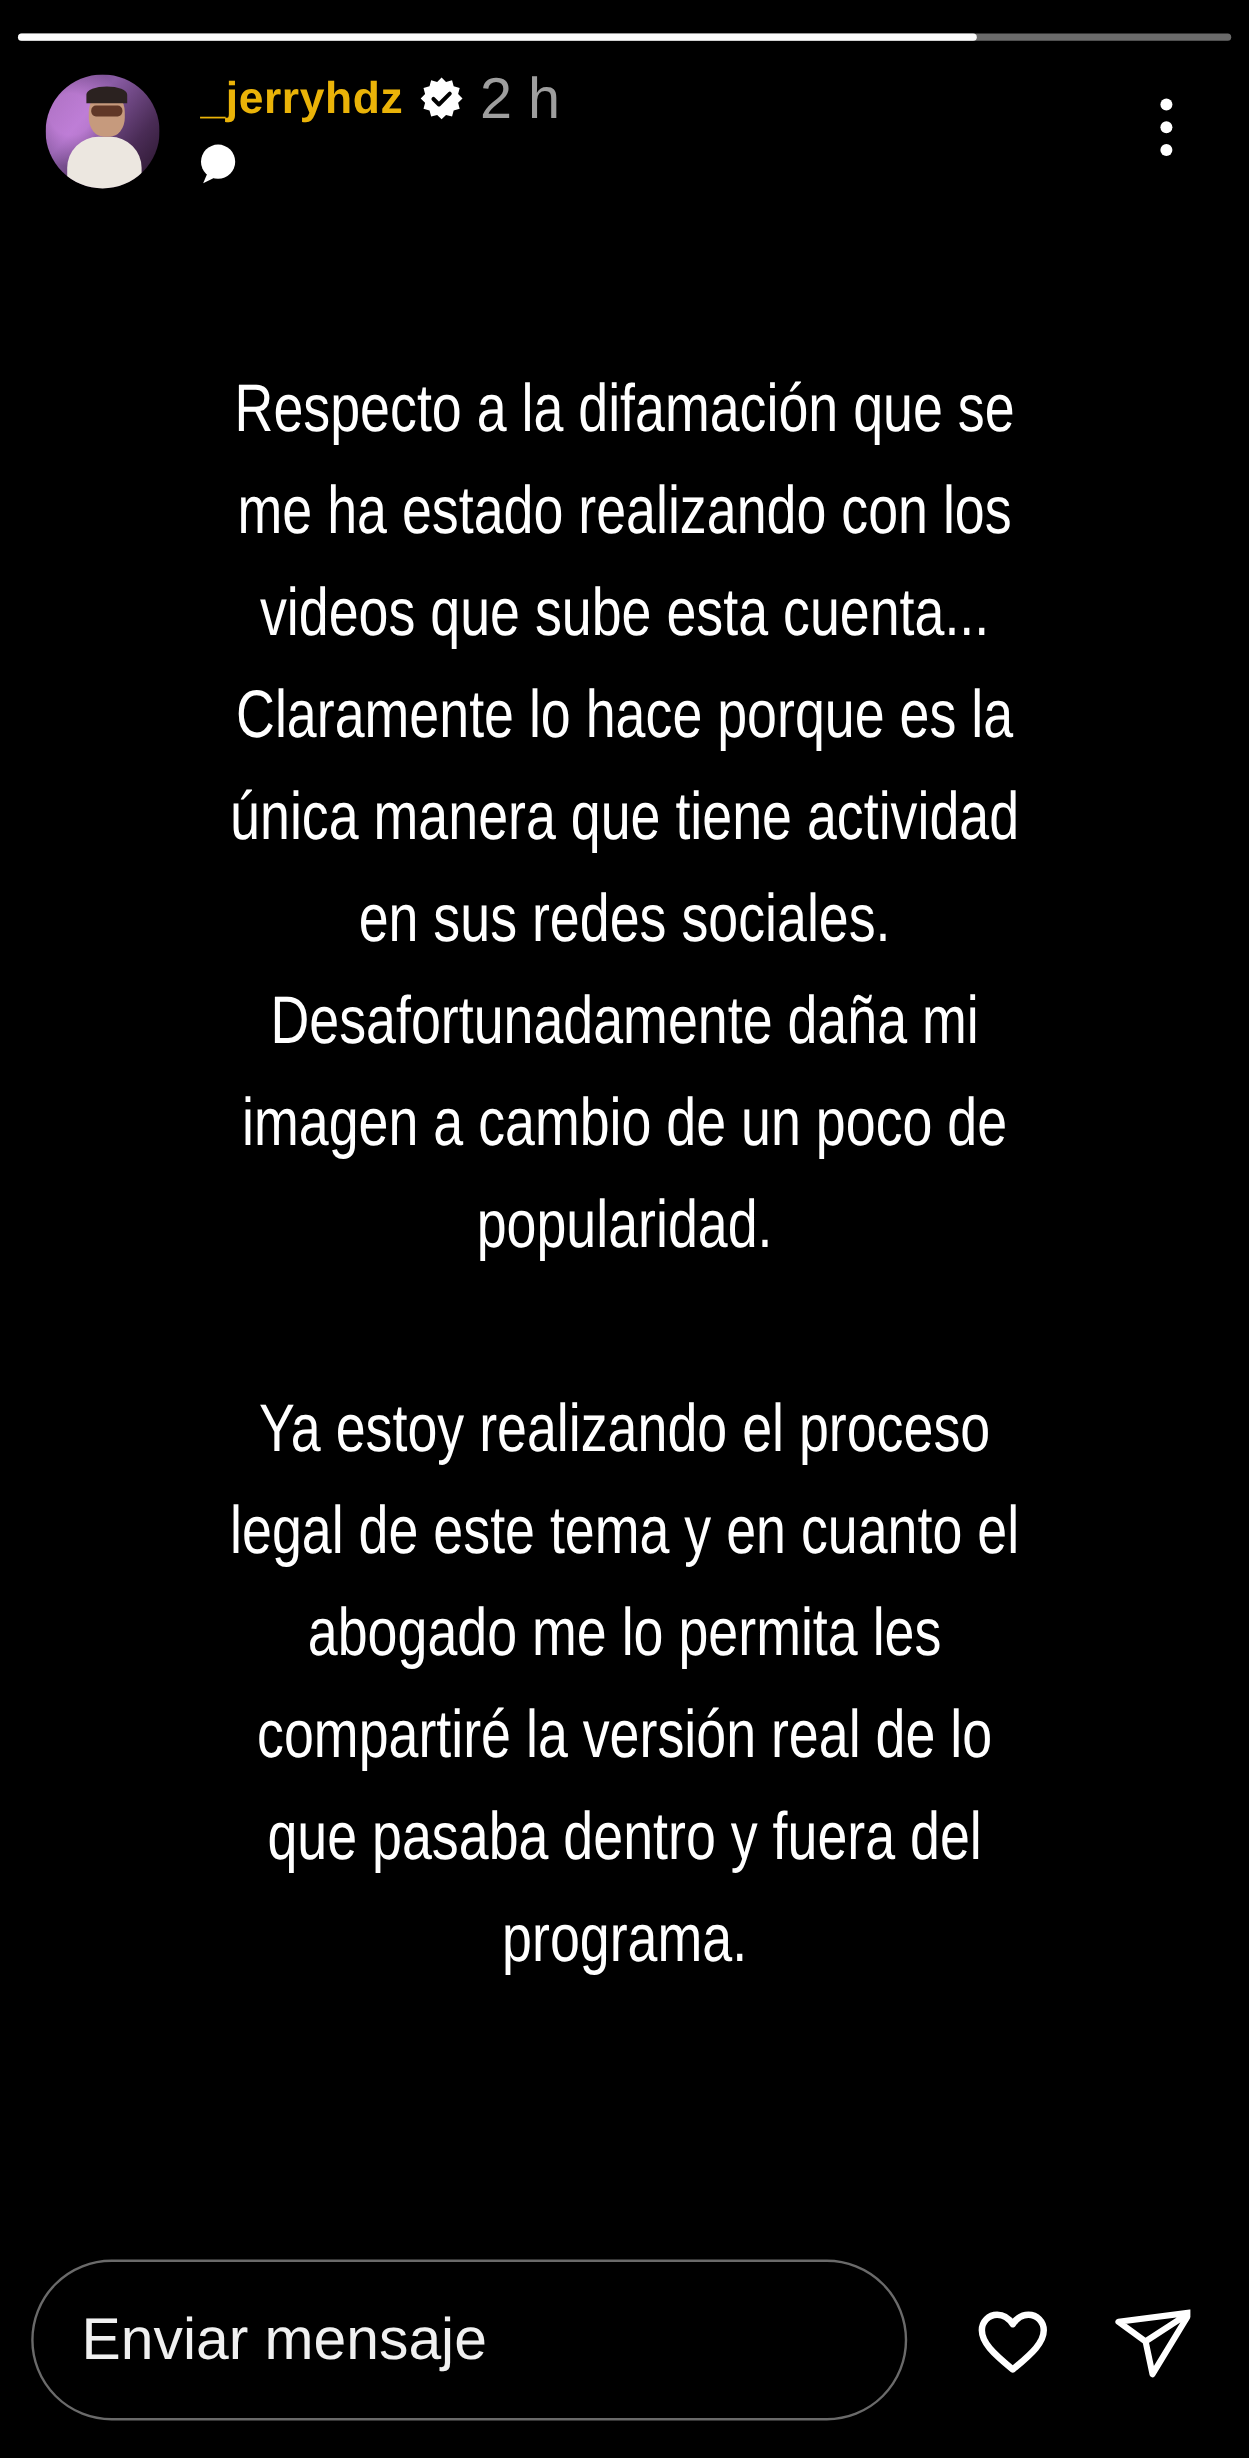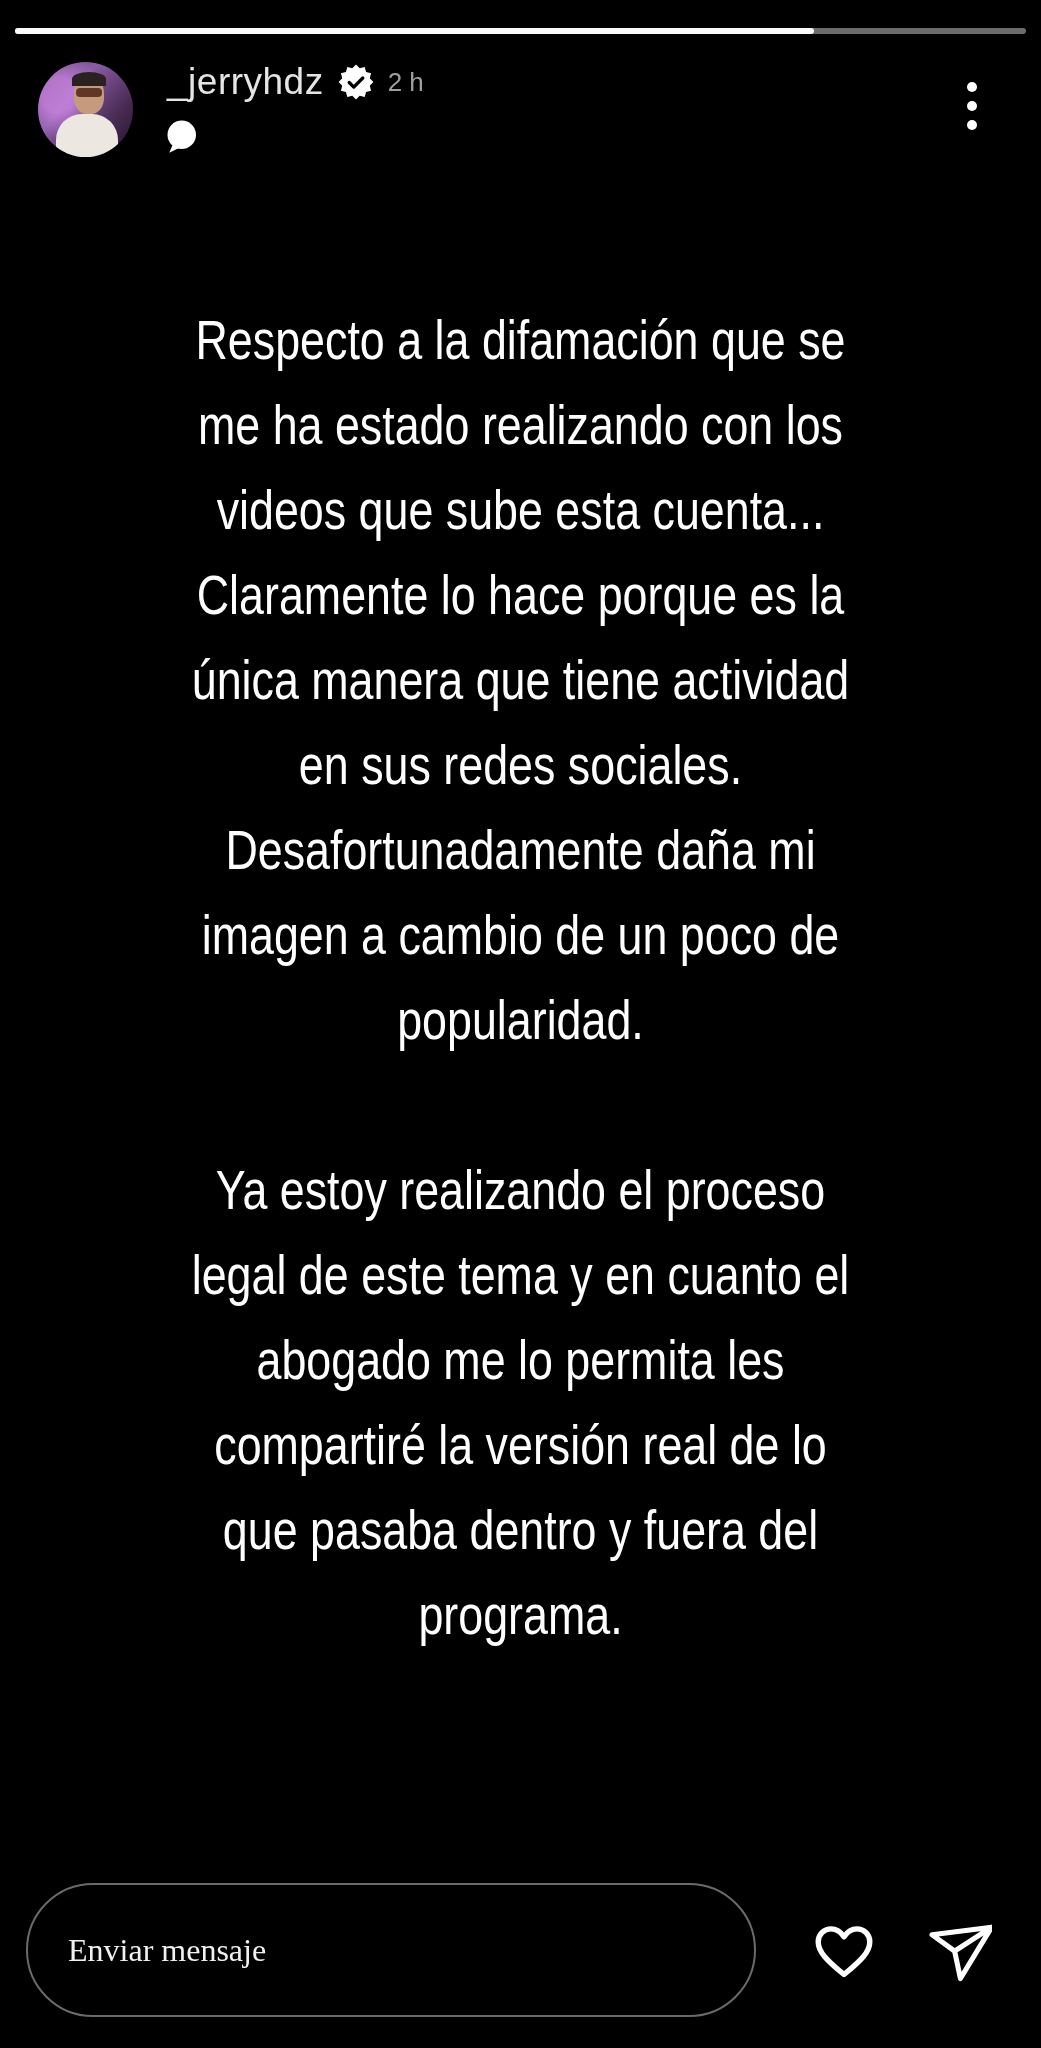--- a/index.html
+++ b/index.html
@@ -40,23 +40,23 @@
     background:#2b2220;border-radius:50% 50% 0 0;
   }
   .avatar .glasses{
     position:absolute;left:38px;top:26px;width:26px;height:9px;
     background:rgba(84,44,30,0.9);border-radius:4px;
   }
   .header-row{
     position:absolute;left:167px;top:60px;height:44px;
     display:flex;align-items:center;gap:13px;
   }
-  .username{color:#e5e5e5;font-size:37px;font-weight:normal;letter-spacing:0.5px;}
+  .username{color:#eab308;font-size:37px;font-weight:bold;letter-spacing:0.5px;}
   .badge{width:38px;height:38px;display:block;}
-  .timestamp{color:#9e9e9e;font-size:26px;}
+  .timestamp{color:#9e9e9e;font-size:48px;}
   .translation-row{
     position:absolute;left:163px;top:116px;height:42px;
     display:flex;align-items:center;gap:16px;cursor:pointer;
   }
   .bubble-icon{width:36px;height:38px;display:block;}
   .translation-label{color:#fff;font-size:37px;font-weight:bold;}
   .menu-dots{
     position:absolute;left:958px;top:76px;width:28px;height:60px;
     display:flex;flex-direction:column;align-items:center;
     justify-content:space-between;padding:6px 0;box-sizing:border-box;
@@ -70,22 +70,22 @@
     font-size:56px;line-height:85px;font-weight:normal;
     transform:scaleX(0.8);transform-origin:50% 0;
     white-space:nowrap;
   }
   .story-text .para + .para{margin-top:85px;}
   
   .message-input{
     position:absolute;left:26px;top:1883px;width:730px;height:134px;
     box-sizing:border-box;border:2px solid #6a6a6a;border-radius:67px;
     background:transparent;color:#f2f2f2;
-    font-family:Liberation Serif, serif;
-    font-size:32px;padding:0 40px;outline:none;
+    font-family:Liberation Sans, sans-serif;
+    font-size:49px;padding:0 40px;outline:none;
   }
   .message-input::placeholder{color:#f0f0f0;opacity:1;}
   .icon-btn{
     position:absolute;width:68px;height:68px;
     background:none;border:none;padding:0;cursor:pointer;
   }
   .icon-btn svg{width:100%;height:100%;display:block;}
   .like-btn{left:810px;top:1917px;}
   .share-btn{left:924px;top:1915px;}
 </style>

